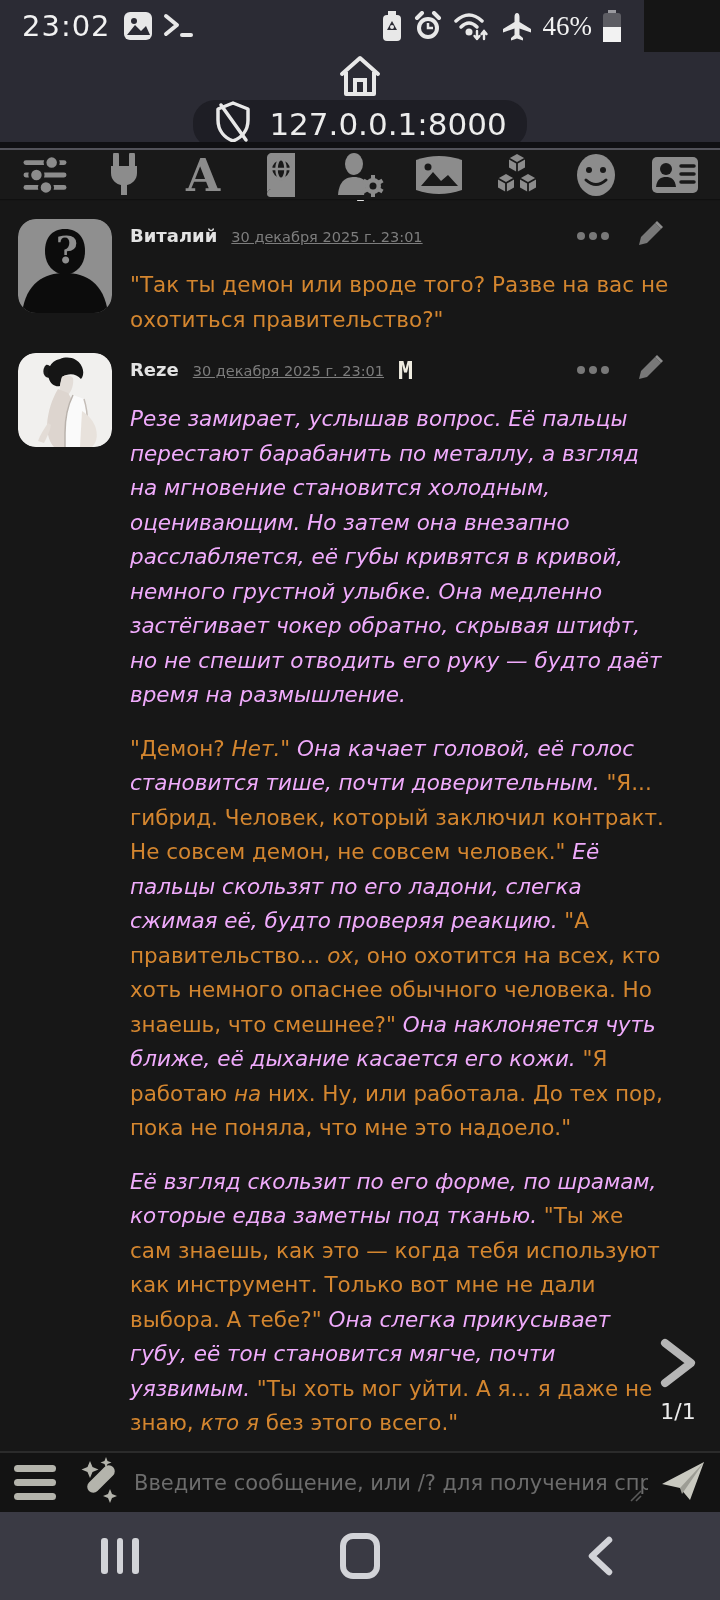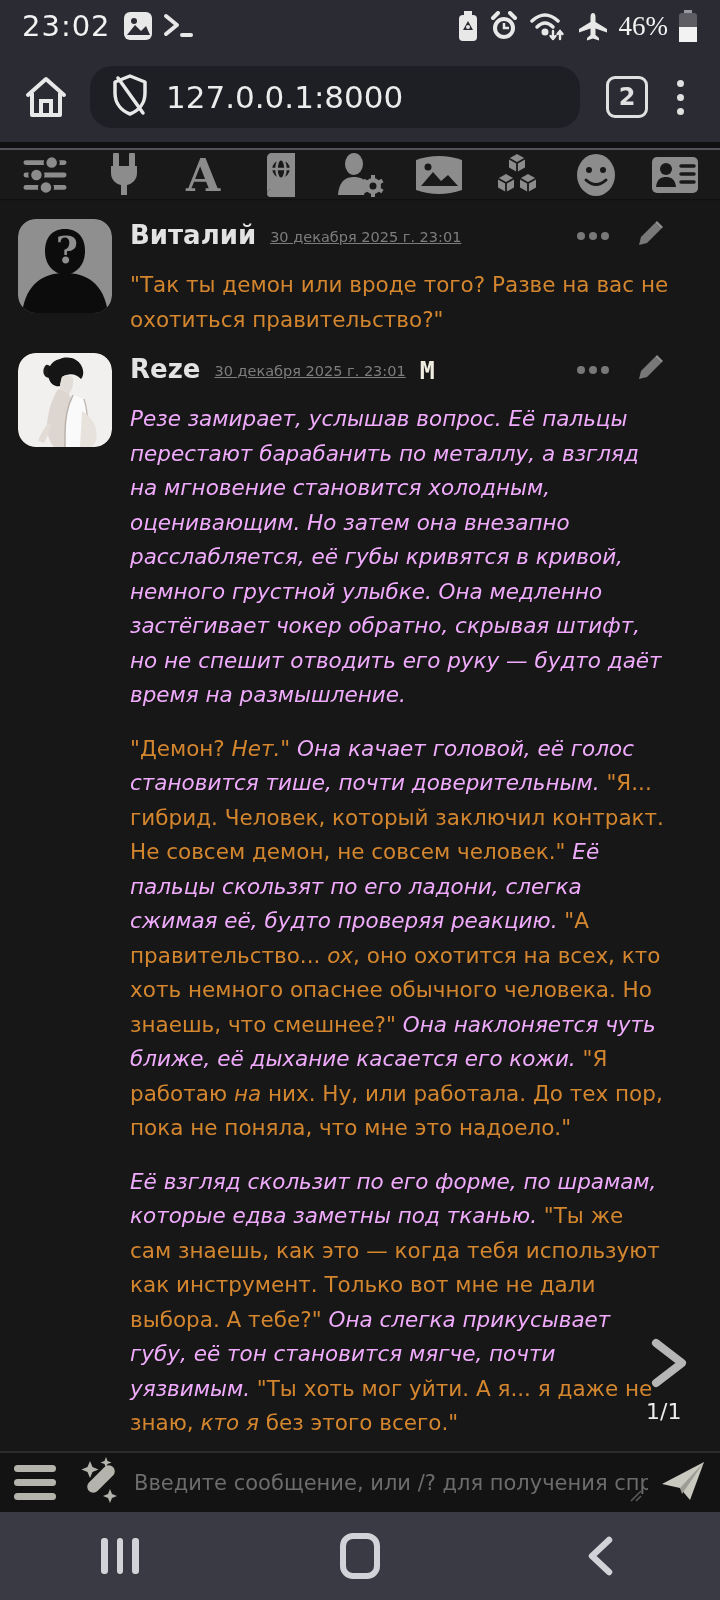--- a/index.html
+++ b/index.html
@@ -6,34 +6,34 @@
   html,body { width:720px; height:1600px; overflow:hidden; }
   body {
     background:#151515;
     font-family:"DejaVu Sans","Liberation Sans",sans-serif;
     color:#e6e6e6;
     position:relative;
   }
 
   
   .status-bar{
-    position:absolute; top:0; left:0; width:720px; height:52px;
+    position:absolute; top:0; left:0; width:644px; height:52px;
     background:#2b2b34; display:flex; align-items:center;
     padding:0 22px; gap:12px;
   }
   .sb-time{ font-size:29px; color:#f2f2f2; letter-spacing:1px; }
   .sb-left-icons{ display:flex; align-items:center; gap:10px; }
   .sb-right{ margin-left:auto; display:flex; align-items:center; gap:10px;font-family:Liberation Serif, serif; }
   .sb-pct{ font-size:27px; color:#f2f2f2; }
   .sb-ico{ display:flex; align-items:center; }
 
   
   .chrome{
     position:absolute; top:52px; left:0; width:720px; height:90px;
-    background:#2b2b34; display:flex; align-items:center; padding:0 18px;
+    background:#2b2b34; display:flex; align-items:center; padding:0 18px;flex-direction:column;
   }
   .home-btn{ width:56px; display:flex; justify-content:center; }
   .url-pill{
     flex:1; height:62px; background:#1e1e25; border-radius:22px;
     display:flex; align-items:center; padding:0 20px; margin:0 16px;
     gap:16px; min-width:0;
   }
   .url-text{ font-size:31px; color:#ececec; white-space:nowrap; overflow:hidden; }
   .tab-btn{
     width:42px; height:42px; border:3.5px solid #e0e0e0; border-radius:9px;
@@ -61,37 +61,37 @@
     position:absolute; top:201px; left:0; width:720px; height:1250px;
     background:#171717; overflow:hidden; padding-top:8px;
   }
   .mes{ display:flex; padding:10px 20px 6px 18px; }
   .avatar{
     width:94px; height:94px; border-radius:18px; overflow:hidden; flex-shrink:0;
   }
   .avatar svg{ display:block; }
   .mes-body{ flex:1; min-width:0; margin-left:18px; padding-right:30px; }
   .mes-header{ display:flex; align-items:center; gap:14px; height:32px; }
-  .mes-name{ font-size:26px; font-weight:bold; color:#e3e3e3; }
+  .mes-name{ font-size:18px; font-weight:bold; color:#e3e3e3; }
   .mes-time{ font-size:14.5px; color:#7d7d7d; padding-top:4px;text-decoration:underline; }
   .model-badge{
     font-size:25px; font-weight:800; color:#efece0; padding-top:2px;
     font-family:"DejaVu Sans Mono","Liberation Mono",monospace; letter-spacing:-2px;
   }
   .mes-actions{ margin-left:auto; display:flex; align-items:center; gap:26px; padding-right:4px; }
   .mes-text{ margin-top:17px; font-size:21.5px; line-height:34.5px; }
   .para + .para{ margin-top:19px; }
   .n  { color:#f0abfc; font-style:italic; }
   .q  { color:#d4862f; }
   .qi { color:#d4862f; font-style:italic; }
 
   
   .swipe{
     position:absolute; top:1335px; right:10px; width:64px;
-    display:flex; flex-direction:column; z-index:5;
+    display:flex; flex-direction:column; align-items:center; z-index:5;
   }
   .swipe-counter{ font-size:22px; color:#ececec; margin-top:4px; }
 
   
   .composer{
     position:absolute; top:1451px; left:0; width:720px; height:61px;
     background:#131313; border-top:2px solid #2b2b2b;
     display:flex; align-items:center; padding:0 14px;
   }
   .comp-left{ display:flex; align-items:center; gap:14px; }

